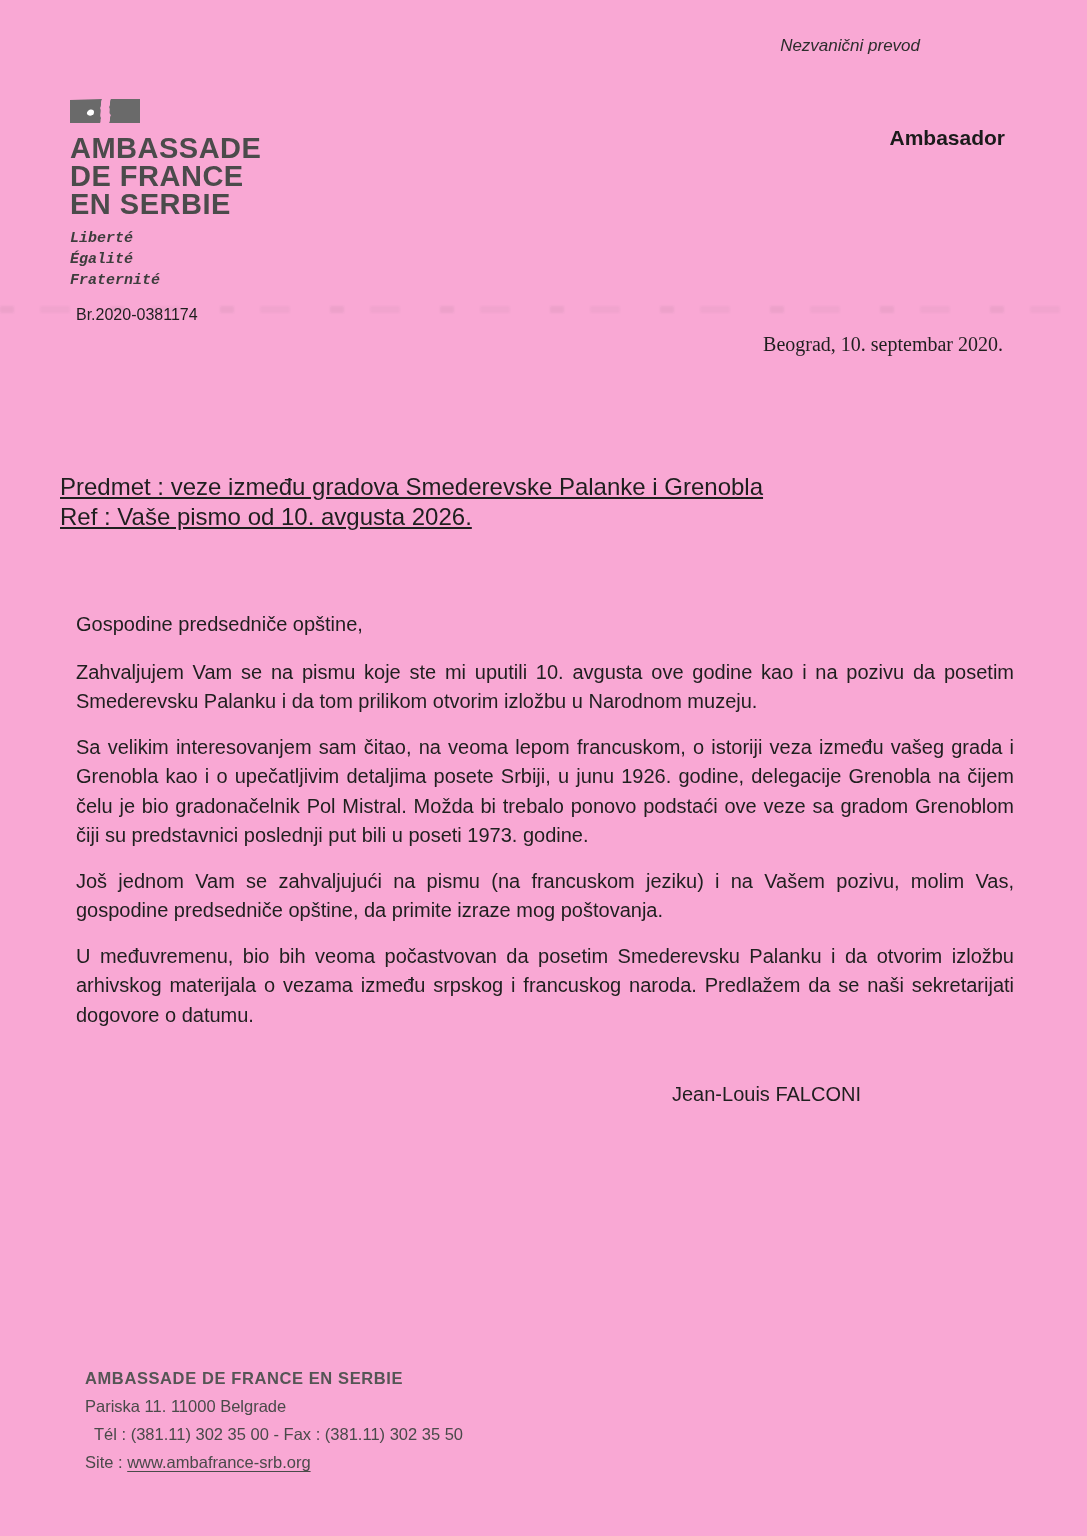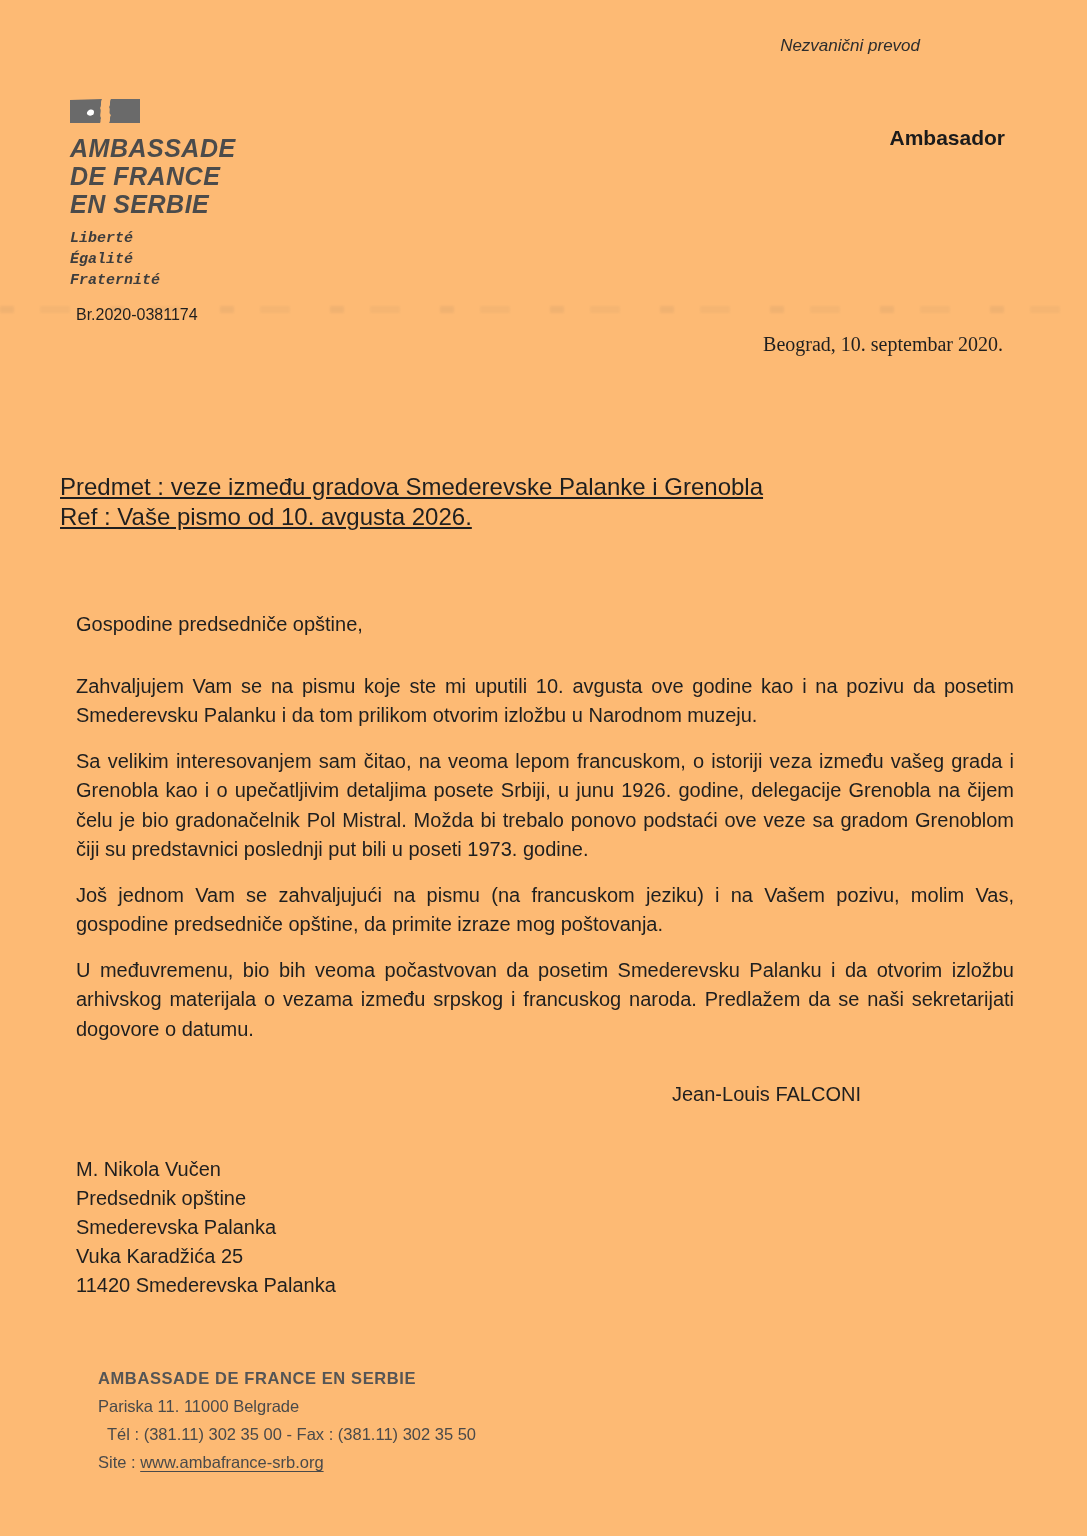--- a/index.html
+++ b/index.html
@@ -1,42 +1,42 @@
 <!DOCTYPE html>
 <html><head>
 <meta charset="utf-8">
 <style>
   html,body{margin:0;padding:0;background:#e8e8e8;}
   .page{
     position:relative;
     width:1087px;height:1536px;
     margin:0 auto;
-    background:#fdba74;
+    background:#f9a8d4;
     font-family:"Liberation Sans", sans-serif;
     color:#1f1f1f;
     overflow:hidden;
   }
   
   .scan-streak{
     position:absolute;left:0;top:306px;width:100%;height:7px;
     background:repeating-linear-gradient(90deg,
       rgba(80,80,80,0.10) 0 14px, rgba(0,0,0,0) 14px 40px,
       rgba(90,90,90,0.07) 40px 70px, rgba(0,0,0,0) 70px 110px);
     filter:blur(1px);
     opacity:.7;
   }
   .translation-note{
     position:absolute;top:36px;right:167px;
     font-style:italic;font-size:17px;color:#2d2d2d;
   }
   .letterhead{position:absolute;left:70px;top:98px;}
   .flag-logo{display:block;margin-bottom:10px;}
   .org-name{
-    font-size:25px;font-weight:bold;line-height:28px;
-    color:#4b4b4b;letter-spacing:0.5px;font-style:italic;
+    font-size:29px;font-weight:bold;line-height:28px;
+    color:#4b4b4b;letter-spacing:0.5px;
   }
   .motto{
     margin-top:10px;
     font-family:Liberation Mono, monospace;
     font-style:italic;font-weight:bold;
     font-size:15px;line-height:21px;color:#3d3d3d;
   }
   .ambassador-title{
     position:absolute;top:126px;right:82px;
     font-size:21px;font-weight:bold;color:#1b1b1b;
@@ -53,32 +53,32 @@
   .subject-block{
     position:absolute;left:60px;top:472px;
     font-size:24px;line-height:30px;text-decoration:underline;
   }
   .body-text{
     position:absolute;left:76px;top:610px;width:938px;
     font-size:20px;line-height:29.5px;
     text-align:justify;
   }
   .body-text p{margin:0 0 16px 0;}
-  .body-text p.salutation{text-align:left;margin-bottom:32px;}
+  .body-text p.salutation{text-align:left;margin-bottom:18px;}
   .signature{
     position:absolute;left:672px;top:1083px;
     font-size:20px;
   }
   .recipient{
     position:absolute;left:76px;top:1155px;
     font-size:20px;line-height:29px;
   }
   .footer{
     position:absolute;left:85px;top:1364px;
-    font-size:16.5px;line-height:28px;color:#4a4a4a;margin-left:13px;
+    font-size:16.5px;line-height:28px;color:#4a4a4a;
   }
   .footer .org-line{font-weight:bold;letter-spacing:0.6px;color:#555;}
   .footer .tel-line{padding-left:9px;}
   .footer a{
     color:#4a4a4a;text-decoration:underline;text-underline-offset:3px;text-align:center;
   }
 </style>
 </head>
 <body>
 
@@ -121,27 +121,20 @@
   <div class="body-text">
     <p class="salutation">Gospodine predsedniče opštine,</p>
     <p>Zahvaljujem Vam se na pismu koje ste mi uputili 10. avgusta ove godine kao i na pozivu da posetim Smederevsku Palanku i da tom prilikom otvorim izložbu u Narodnom muzeju.</p>
     <p>Sa velikim interesovanjem sam čitao, na veoma lepom francuskom, o istoriji veza između vašeg grada i Grenobla kao i o upečatljivim detaljima posete Srbiji, u junu 1926. godine, delegacije Grenobla na čijem čelu je bio gradonačelnik Pol Mistral. Možda bi trebalo ponovo podstaći ove veze sa gradom Grenoblom čiji su predstavnici poslednji put bili u poseti 1973. godine.</p>
     <p>Još jednom Vam se zahvaljujući na pismu (na francuskom jeziku) i na Vašem pozivu, molim Vas, gospodine predsedniče opštine, da primite izraze mog poštovanja.</p>
     <p>U međuvremenu, bio bih veoma počastvovan da posetim Smederevsku Palanku i da otvorim izložbu arhivskog materijala o vezama između srpskog i francuskog naroda. Predlažem da se naši sekretarijati dogovore o datumu.</p>
   </div>
 
   <div class="signature">Jean-Louis FALCONI</div>
 
-  <div class="recipient">
-    <div>M. Nikola Vučen</div>
-    <div>Predsednik opštine</div>
-    <div>Smederevska Palanka</div>
-    <div>Vuka Karadžića 25</div>
-    <div>11420 Smederevska Palanka</div>
-  </div>
 
   <div class="footer">
     <div class="org-line">AMBASSADE DE FRANCE EN SERBIE</div>
     <div>Pariska 11. 11000  Belgrade</div>
     <div class="tel-line">Tél : (381.11) 302 35 00 - Fax : (381.11) 302 35 50</div>
     <div>
       <span>Site : </span><a href="#">www.ambafrance-srb.org</a>
     </div>
   </div>
 

